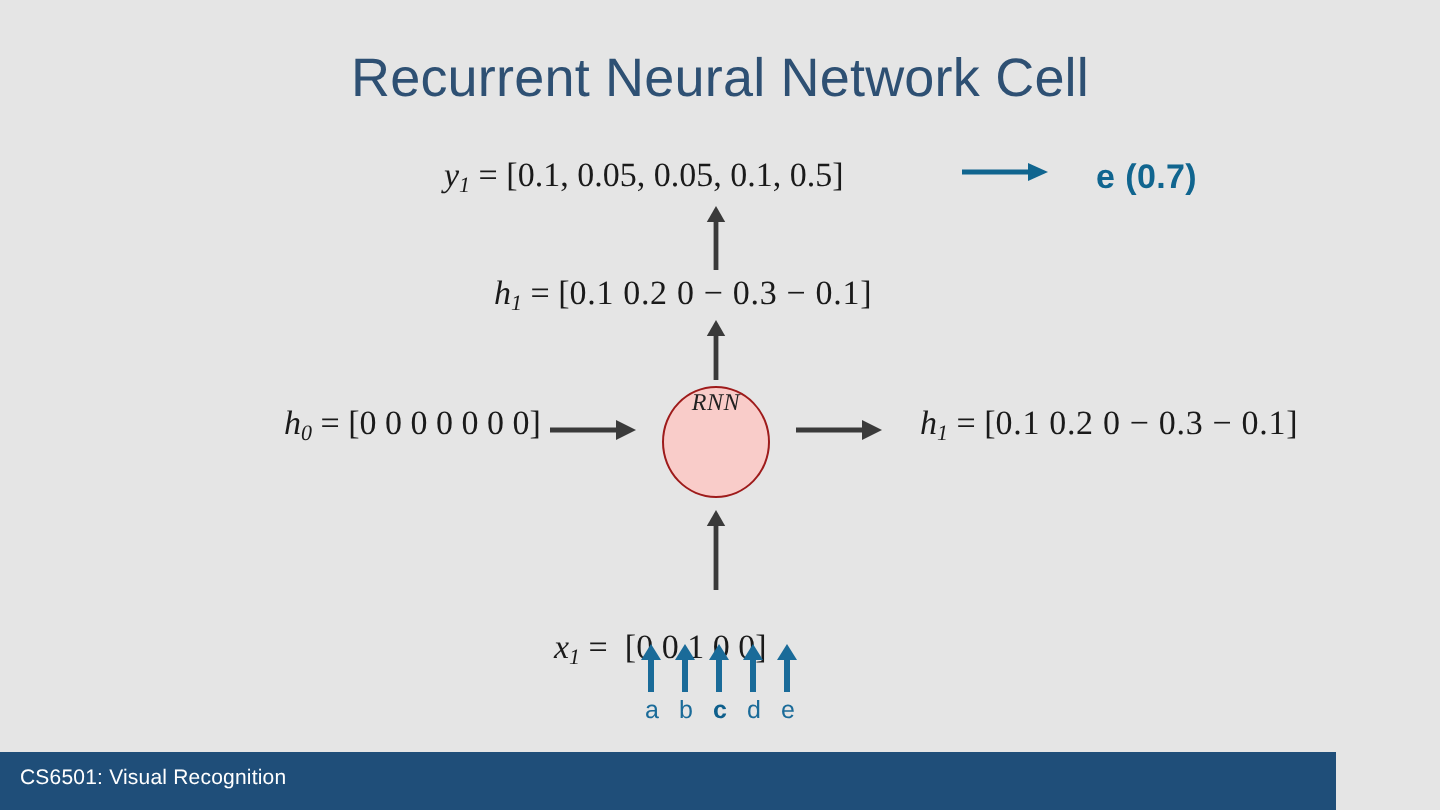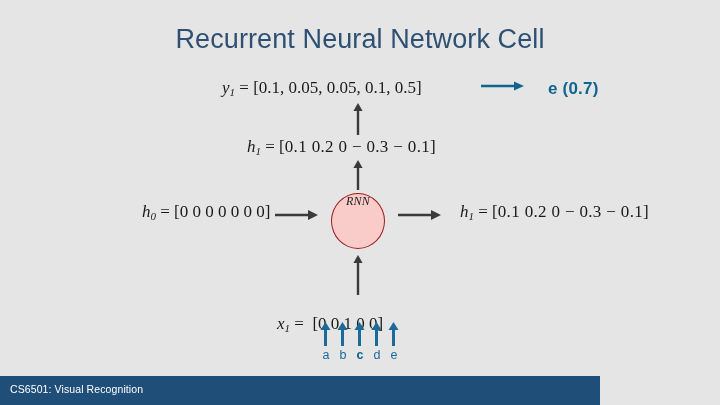--- a/index.html
+++ b/index.html
@@ -110,21 +110,21 @@
   .in-letter.sel {
     font-weight: bold;
     color: #0e5f8c;
   }
 
   
   #footer-bar {
     position: absolute;
     left: 0;
     bottom: 0;
-    width: 600px;
+    width: 668px;
     height: 29px;
     background: #1f4e79;
   }
   #footer-text {
     position: absolute;
     left: 10px;
     top: 7px;
     font-family: "Liberation Sans", sans-serif;
     font-size: 10.5px;
     color: #ffffff;

